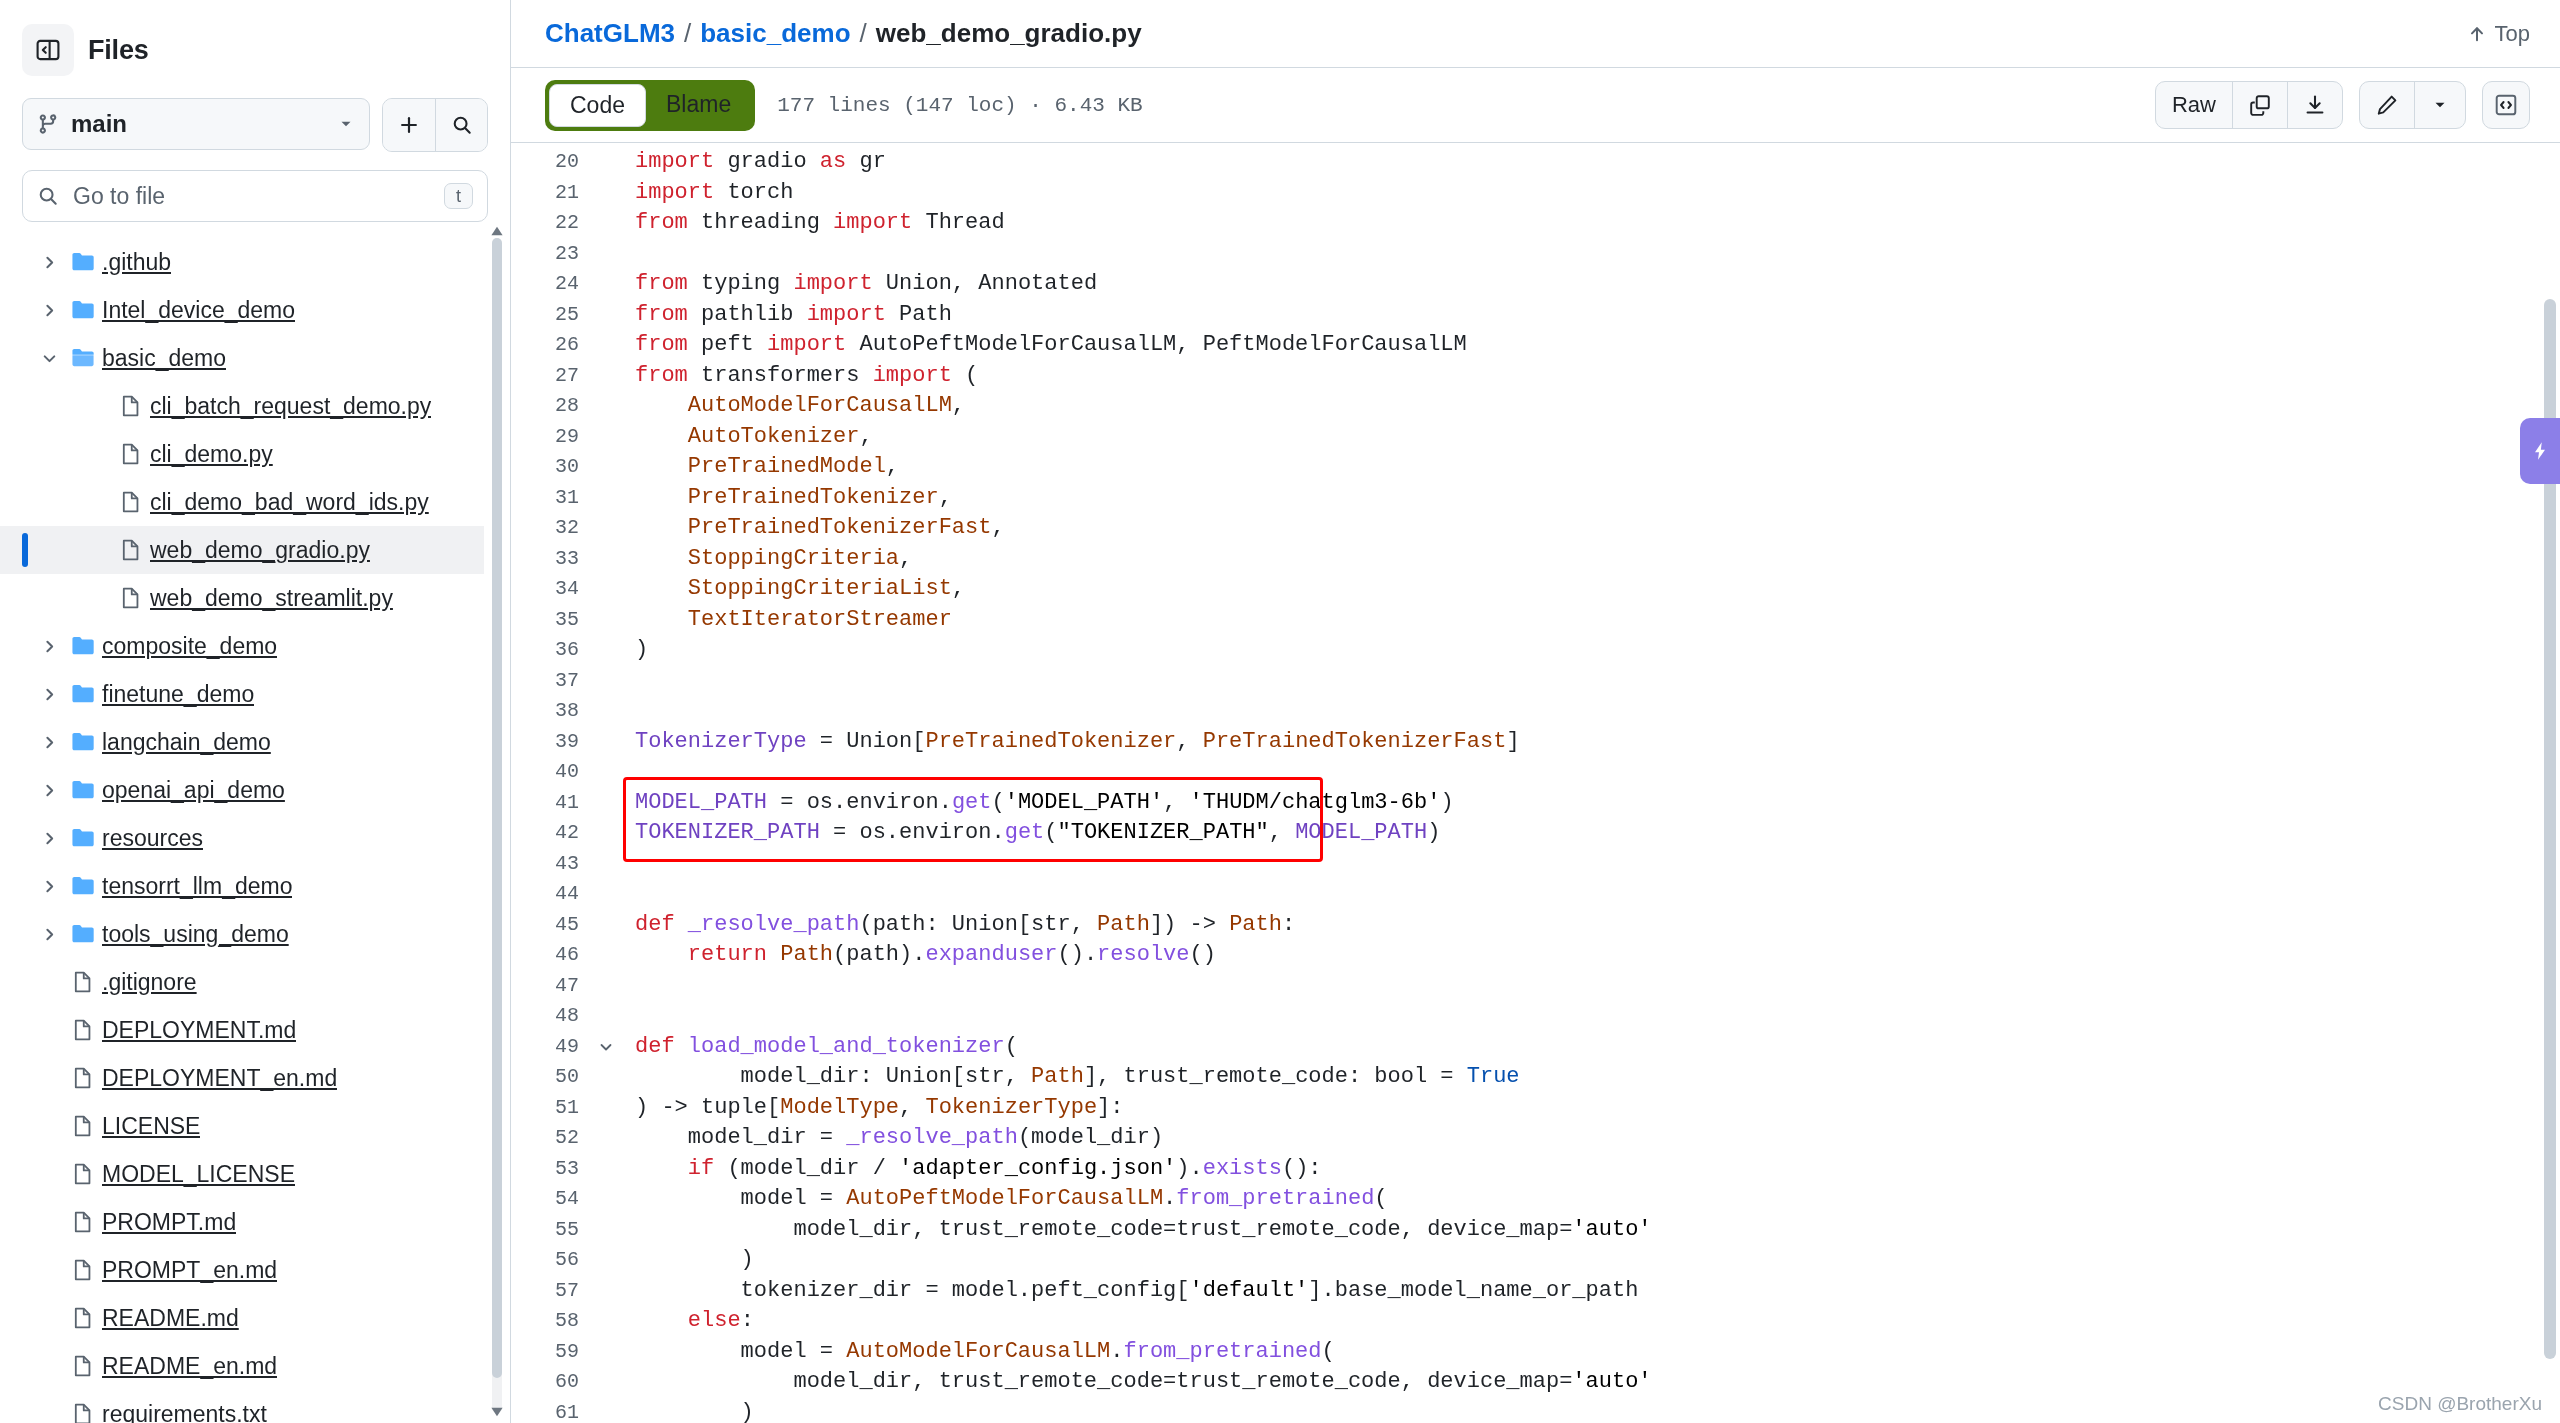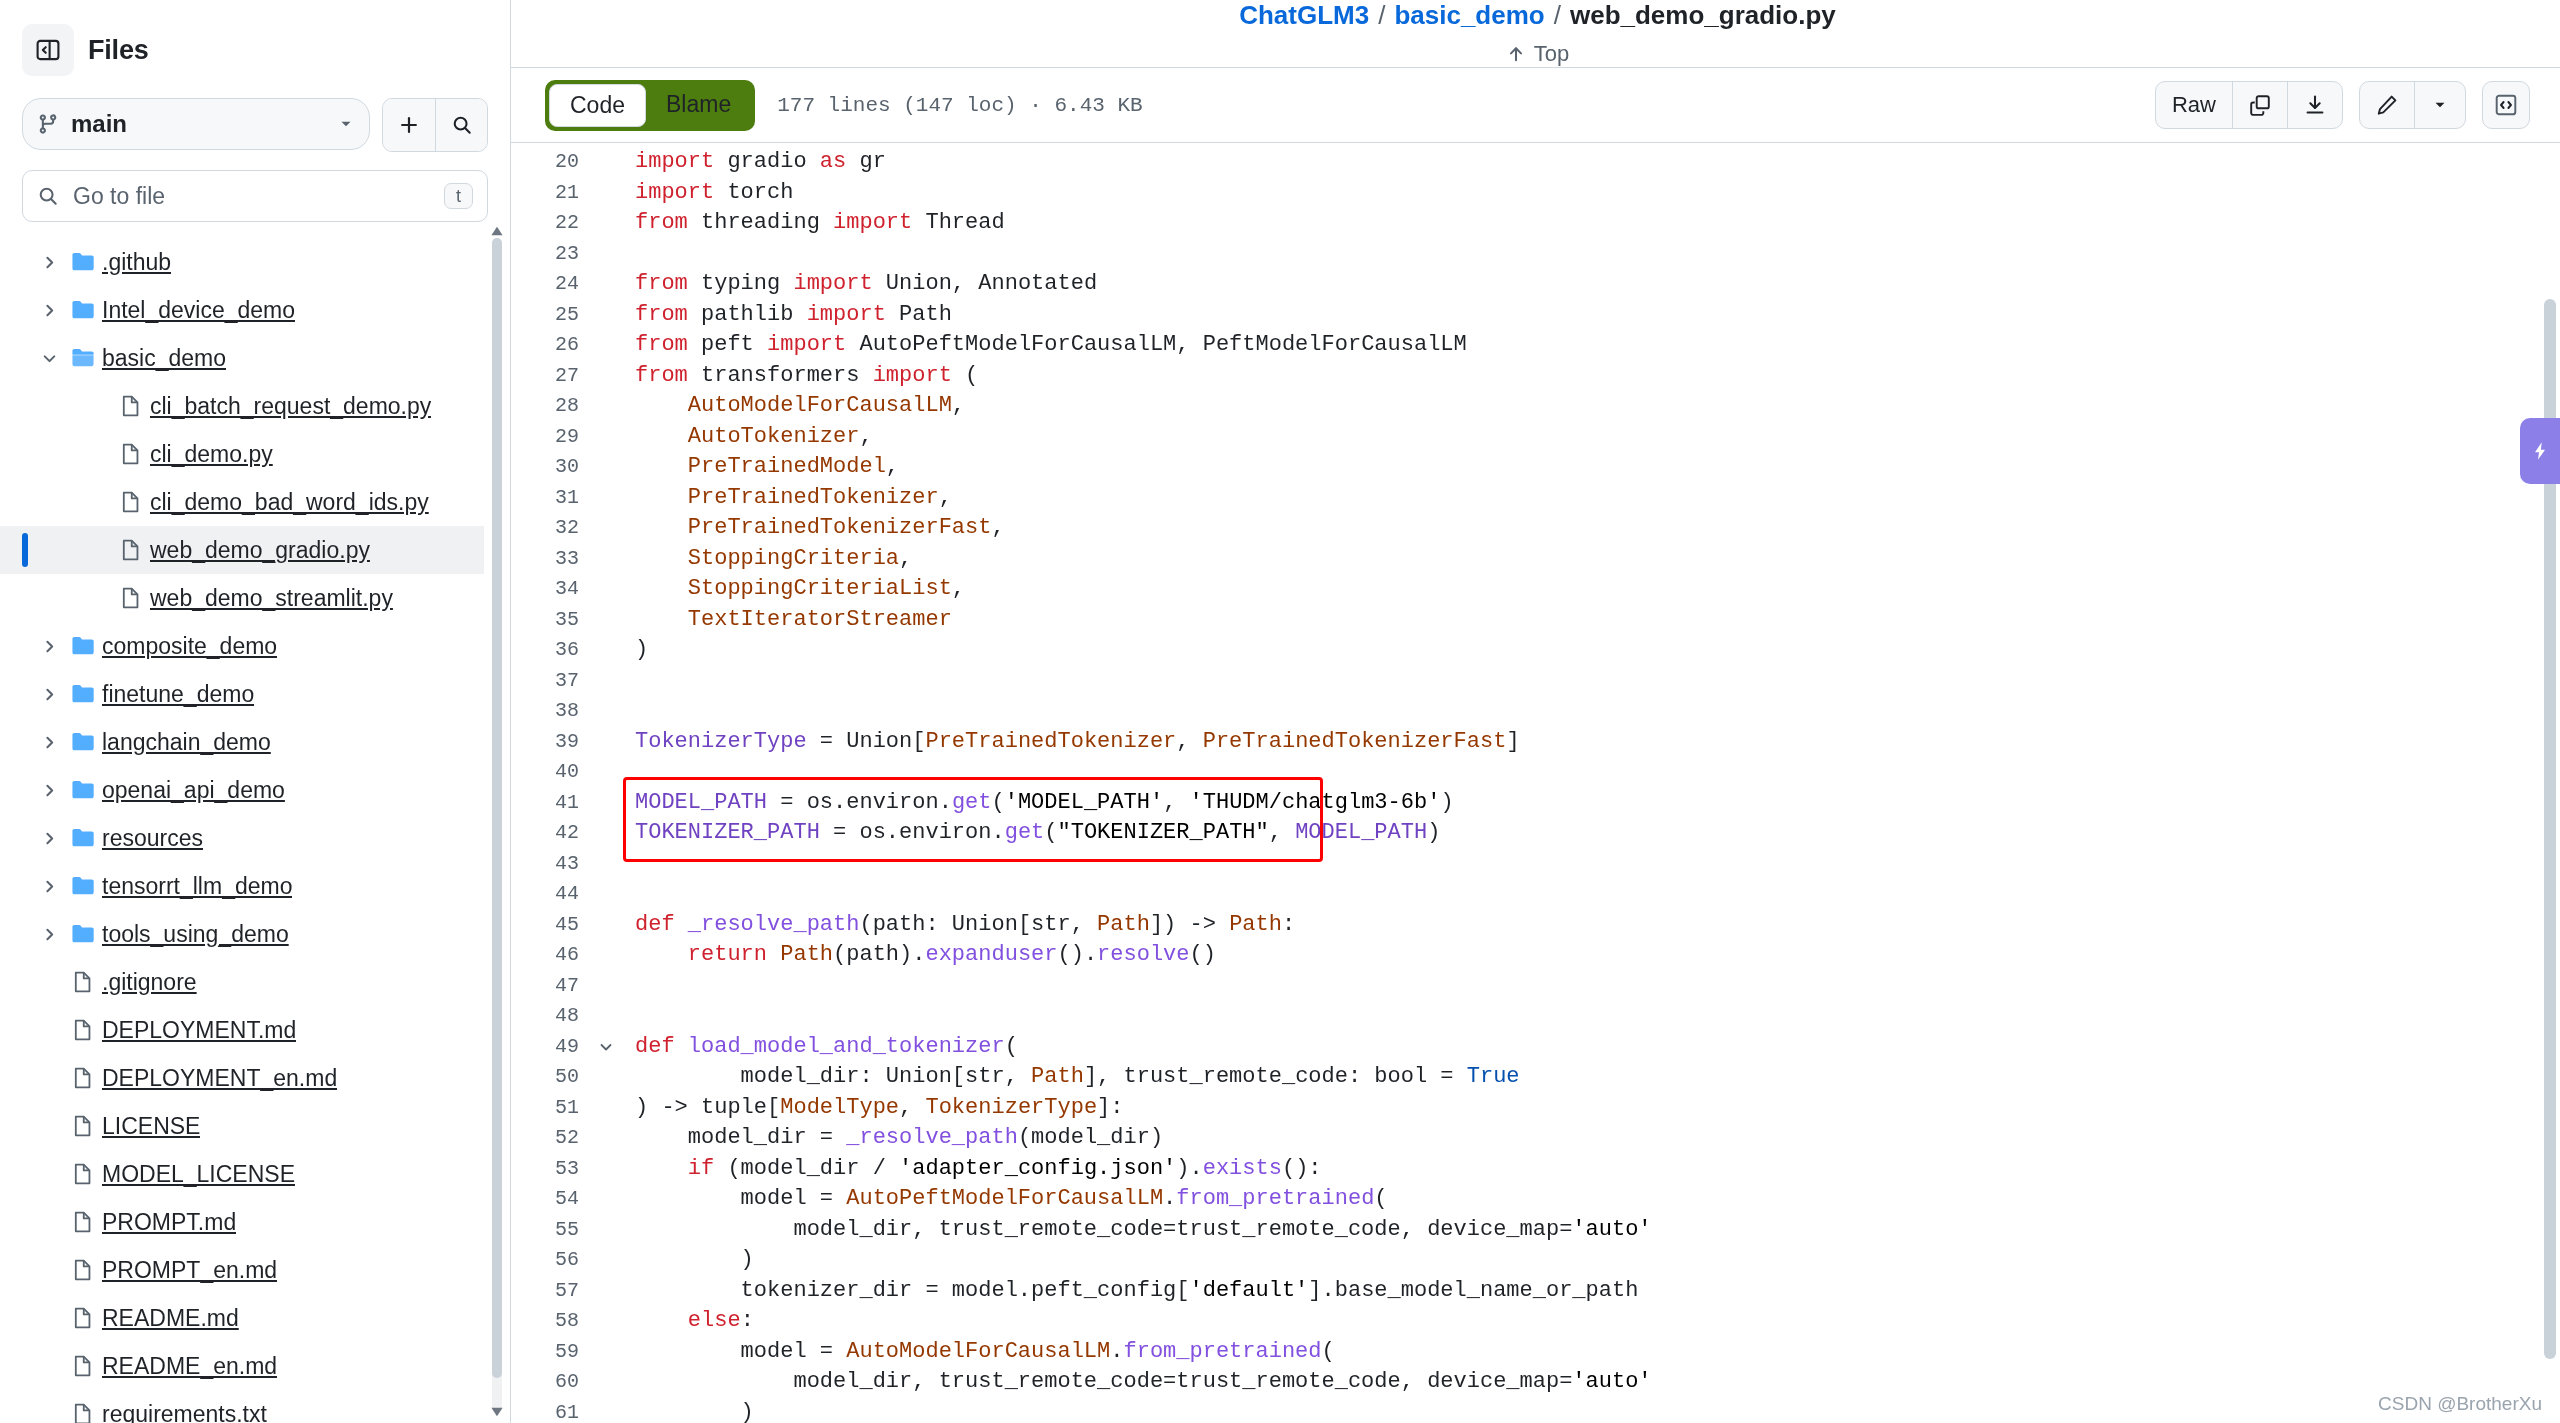--- a/index.html
+++ b/index.html
@@ -24,21 +24,21 @@
   }
   .sb-head { display:flex; align-items:center; gap:14px; padding:24px 0 0 22px; }
   .sb-toggle {
     width:52px; height:52px; border-radius:10px; background:#f3f4f6;
     display:flex; align-items:center; justify-content:center; cursor:pointer;
   }
   .sb-title { font-size:27px; font-weight:600; letter-spacing:-0.2px; color:#1f2328; }
 
   .sb-row { display:flex; gap:12px; padding:22px 22px 0 22px; align-items:stretch; }
   .branch-select {
-    flex:1 1 auto; height:52px; border:1px solid #d1d9e0; border-radius:19px;
+    flex:1 1 auto; height:52px; border:1px solid #d1d9e0; border-radius:9px;
     background:#f6f8fa; display:flex; align-items:center; padding:0 14px; gap:12px;
     cursor:pointer; min-width:0;
   }
   .branch-name { font-size:24px; font-weight:600; color:#1f2328; flex:1 1 auto;
     overflow:hidden; text-overflow:ellipsis; white-space:nowrap; }
   .btn-group { display:flex; border:1px solid #d1d9e0; border-radius:10px; overflow:hidden; background:#f6f8fa; }
   .btn-sq { width:52px; height:52px; display:flex; align-items:center; justify-content:center; cursor:pointer; background:#f6f8fa; }
   .btn-sq + .btn-sq { border-left:1px solid #d1d9e0; }
 
   .search-wrap { padding:18px 22px 0 22px; }
@@ -78,21 +78,21 @@
   .sb-scroll .track { position:absolute; inset:0; background:#f0f1f3; border-radius:6px; }
   .sb-scroll .thumb { position:absolute; left:0; width:10px; top:0; height:1140px;
     background:#c9d1d9; border-radius:6px; }
   .sb-arrow { position:absolute; right:6px; width:14px; height:14px; color:#59636e; }
 
   
   .main { flex:1 1 auto; min-width:0; display:flex; flex-direction:column; background:#fff; position:relative; }
 
   .crumb-bar {
     height:68px; display:flex; align-items:center; justify-content:space-between;
-    padding:0 30px 0 34px; border-bottom:1px solid #d1d9e0; background:#fff;flex-direction:column;
+    padding:0 30px 0 34px; border-bottom:1px solid #d1d9e0; background:#fff;
   }
   .crumb { font-size:26px; display:flex; align-items:center; gap:9px; }
   .crumb a { color:#0969da; text-decoration:none; font-weight:600; cursor:pointer; }
   .crumb .sep { color:#59636e; font-weight:400; }
   .crumb .cur { color:#1f2328; font-weight:700; }
   .top-link { display:flex; align-items:center; gap:8px; color:#59636e; font-size:22px; cursor:pointer; }
 
   .tool-bar {
     height:74px; display:flex; align-items:center; justify-content:space-between;
     padding:0 30px 0 34px; background:#fff;

